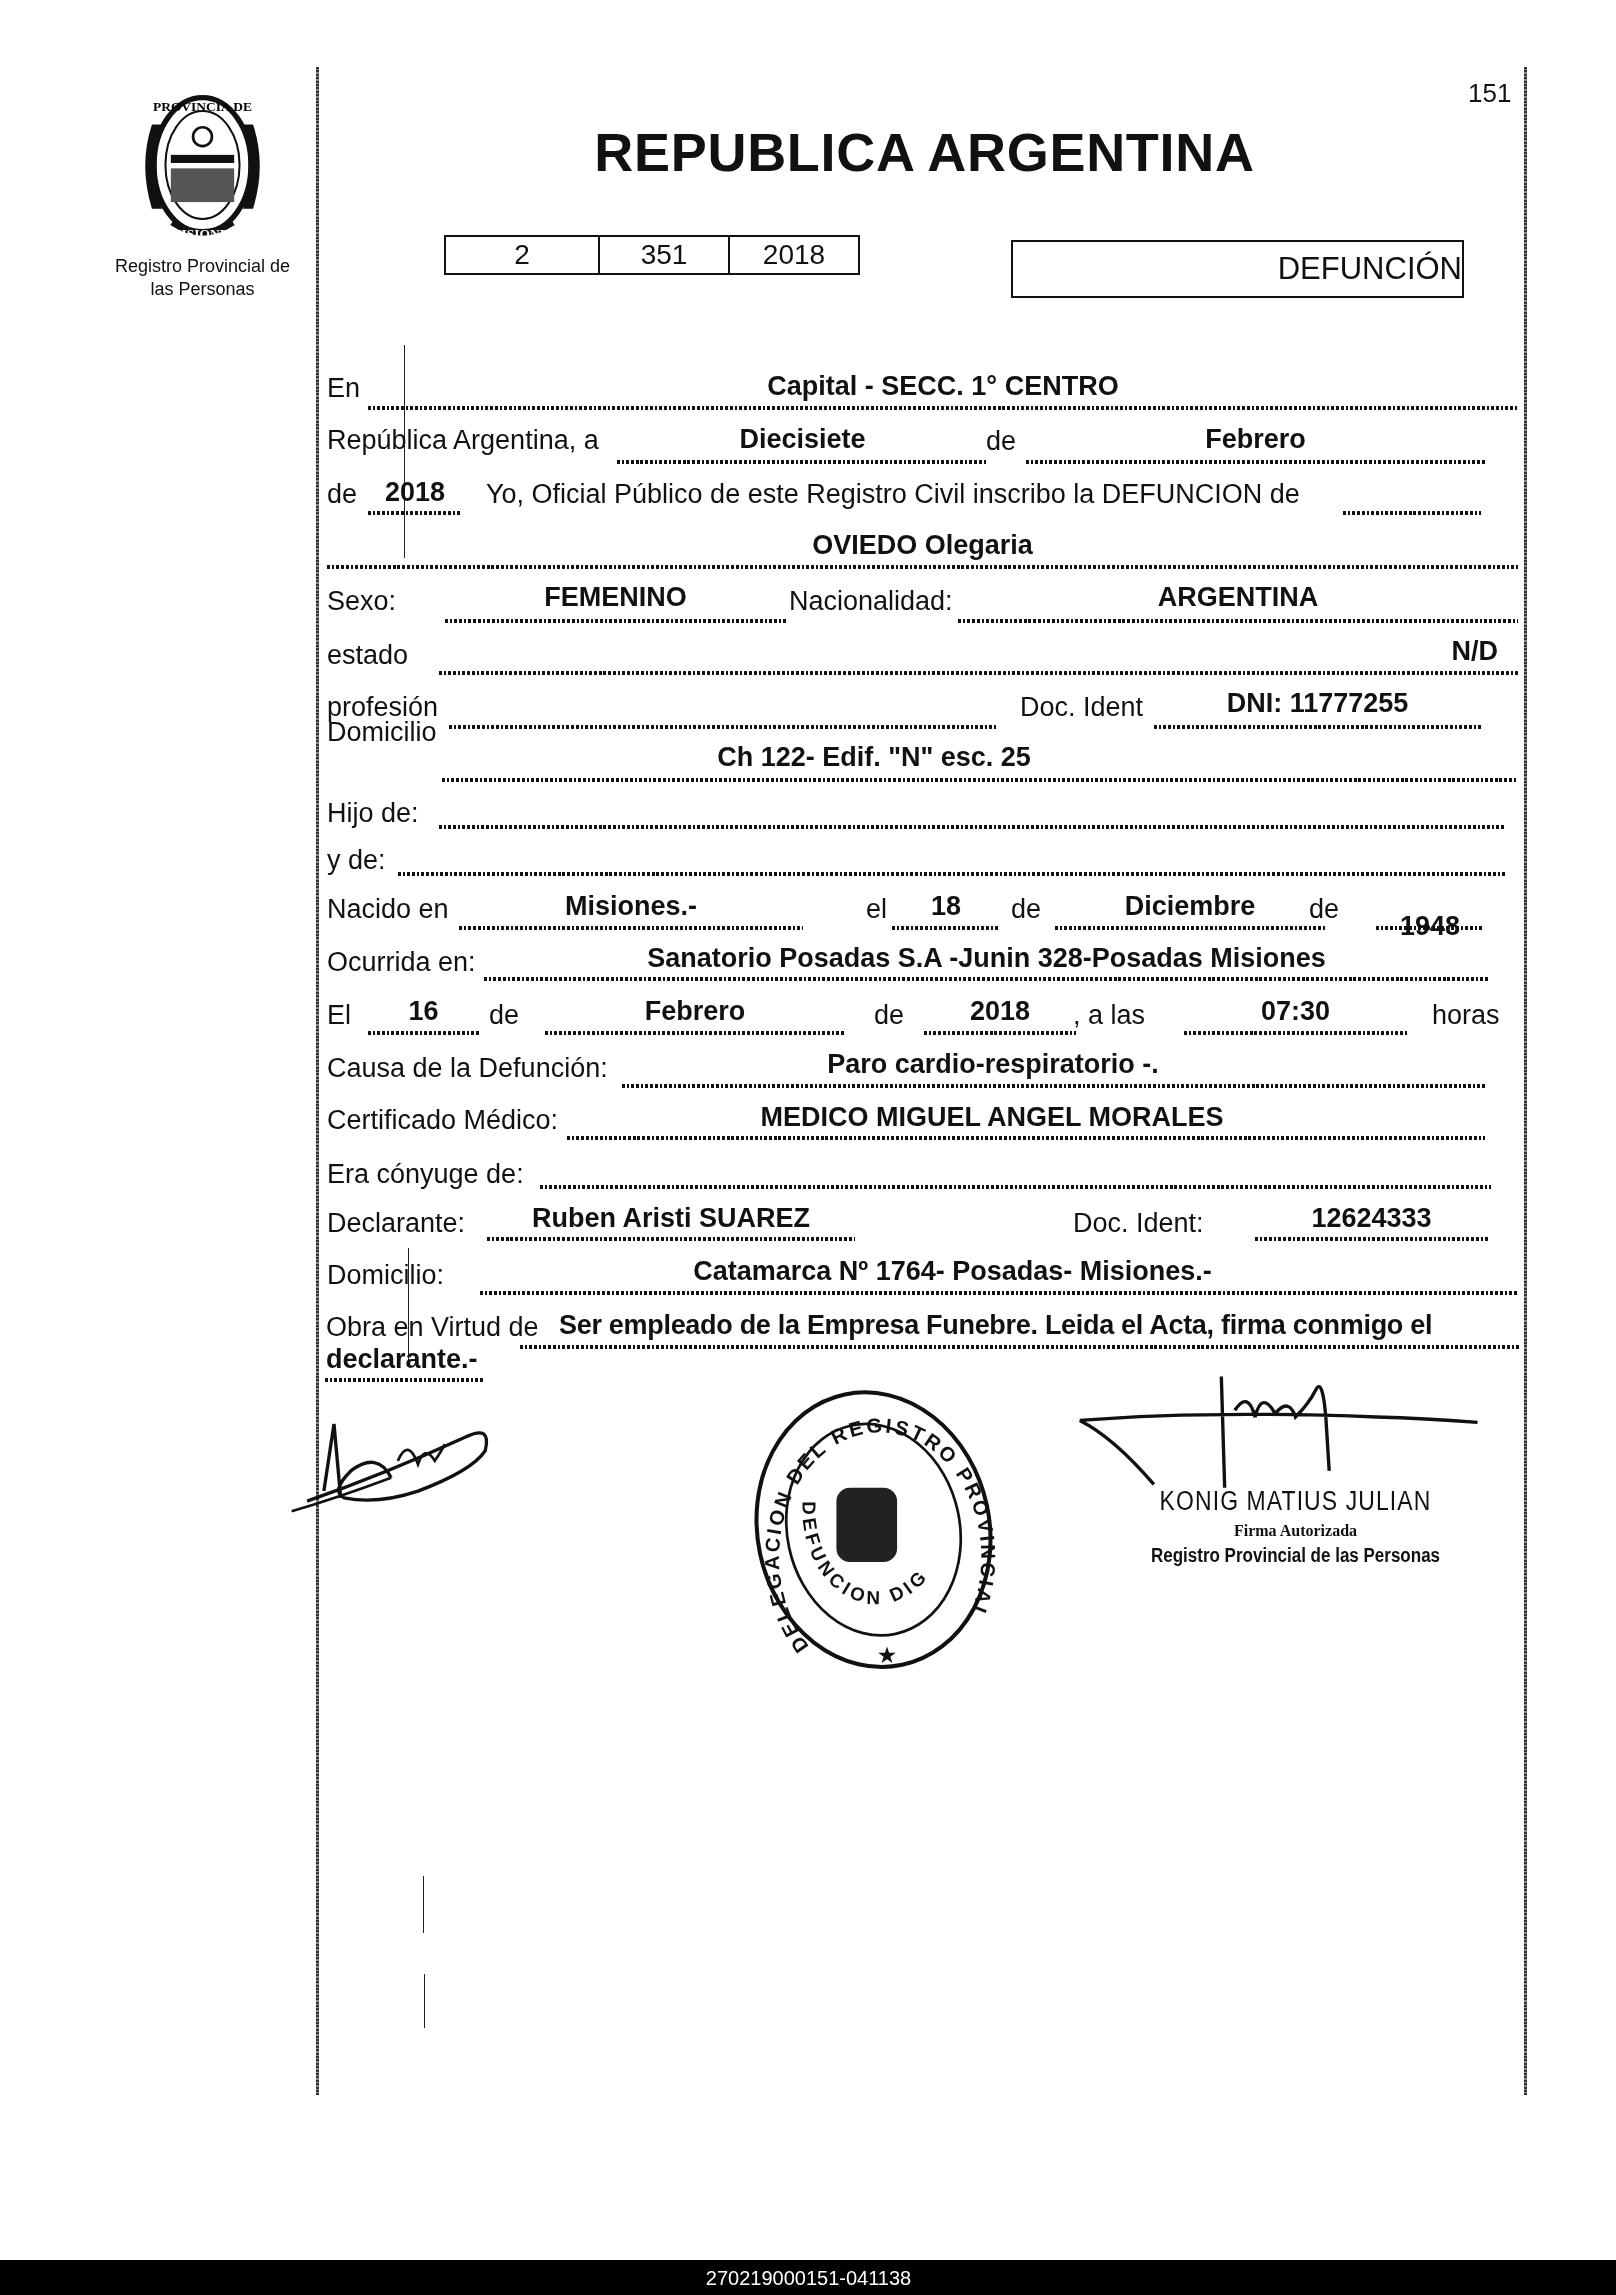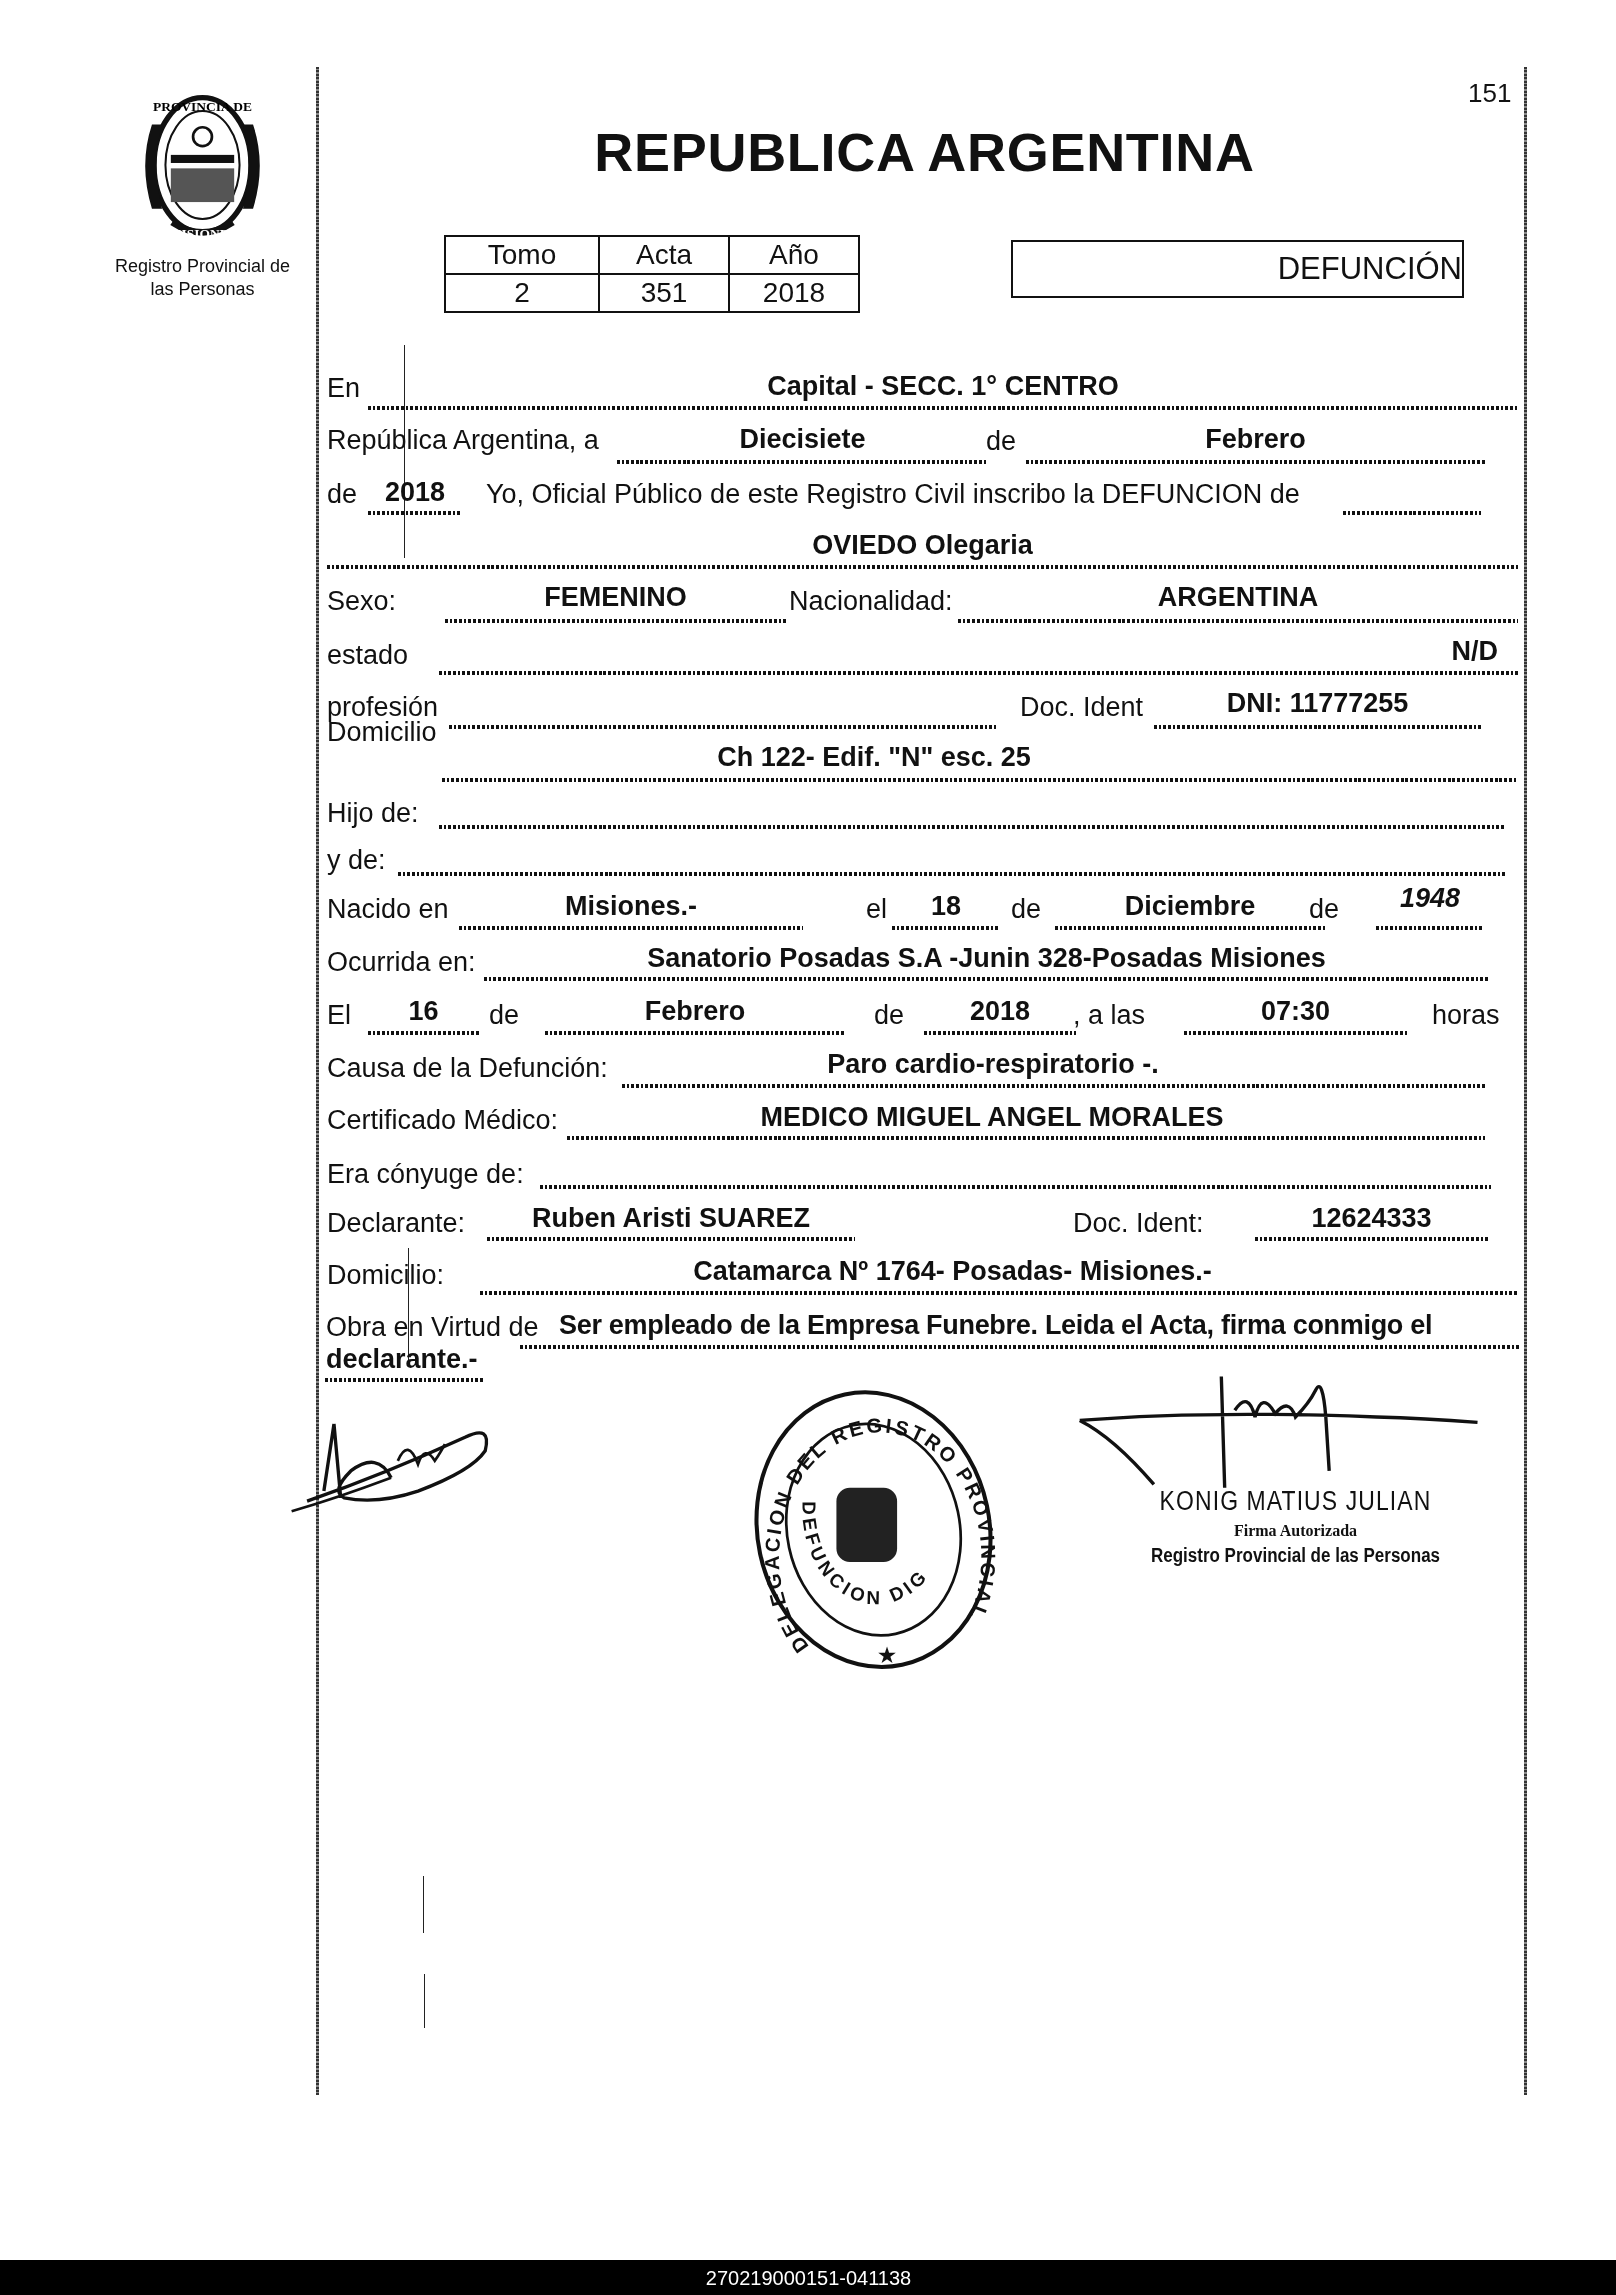--- a/index.html
+++ b/index.html
@@ -53,25 +53,20 @@
 <div class="abs org-label">
   <div>Registro Provincial de</div>
   <div>las Personas</div>
 </div>
 
 <div class="abs page-number">151</div>
 <div class="abs title">REPUBLICA ARGENTINA</div>
 
 <table class="rec">
   <tbody>
-      <tr>
-    <td class="c1">Tomo</td>
-    <td>Acta</td>
-    <td>Año</td>
-  </tr>
   <tr>
     <td class="c1">2</td>
     <td>351</td>
     <td>2018</td>
   </tr>
 </tbody>
   </table>
 
 <div class="abs type-box">DEFUNCIÓN</div>
 
@@ -129,21 +124,21 @@
 <div class="dots" style="left:459px; top:926px; width:344px;"></div>
 <div class="val" style="left:459px; top:891px; width:344px;">Misiones.-</div>
 <div class="lbl" style="left:866px; top:894px;">el</div>
 <div class="dots" style="left:892px; top:926px; width:108px;"></div>
 <div class="val" style="left:892px; top:891px; width:108px;">18</div>
 <div class="lbl" style="left:1011px; top:894px;">de</div>
 <div class="dots" style="left:1055px; top:926px; width:270px;"></div>
 <div class="val" style="left:1055px; top:891px; width:270px;">Diciembre</div>
 <div class="lbl" style="left:1309px; top:894px;">de</div>
 <div class="dots" style="left:1376px; top:926px; width:108px;"></div>
-<div class="val" style="left:1376px; top:883px; width:108px;font-style:italic;">1948</div>
+<div class="val" style="left:1376px; top:911px; width:108px;">1948</div>
 
 <div class="lbl" style="left:327px; top:947px;">Ocurrida en:</div>
 <div class="dots" style="left:484px; top:977px; width:1005px;"></div>
 <div class="val" style="left:484px; top:943px; width:1005px;">Sanatorio Posadas S.A -Junin 328-Posadas Misiones</div>
 
 <div class="lbl" style="left:327px; top:1000px;">El</div>
 <div class="dots" style="left:368px; top:1031px; width:111px;"></div>
 <div class="val" style="left:368px; top:996px; width:111px;">16</div>
 <div class="lbl" style="left:489px; top:1000px;">de</div>
 <div class="dots" style="left:545px; top:1031px; width:300px;"></div>

